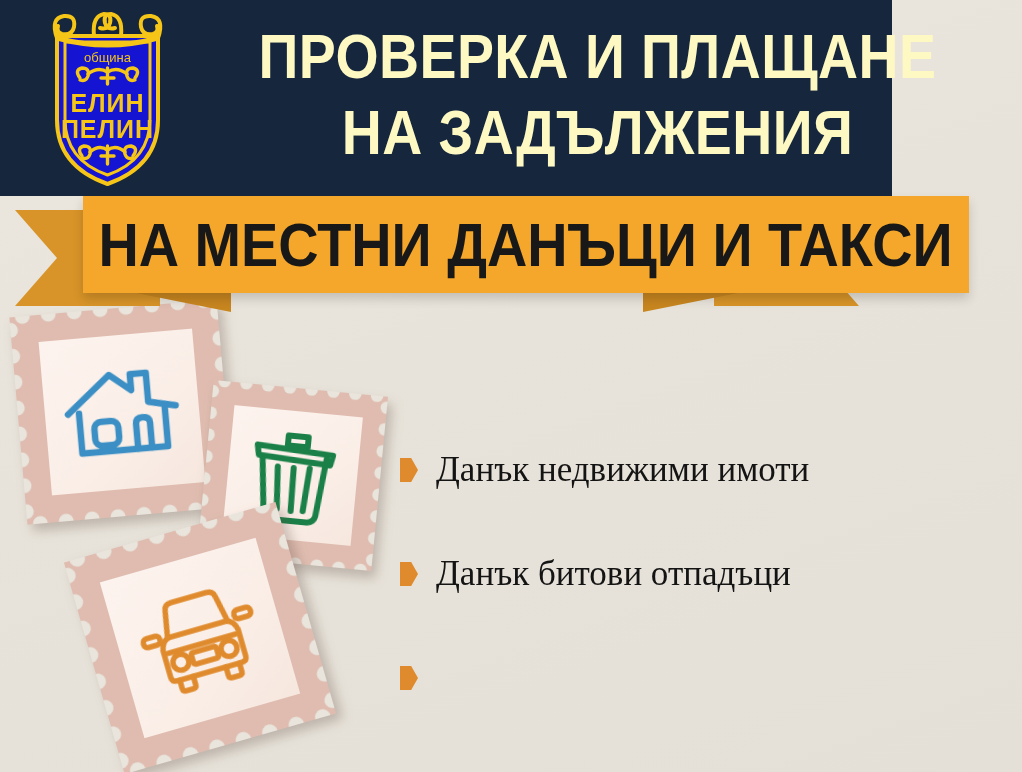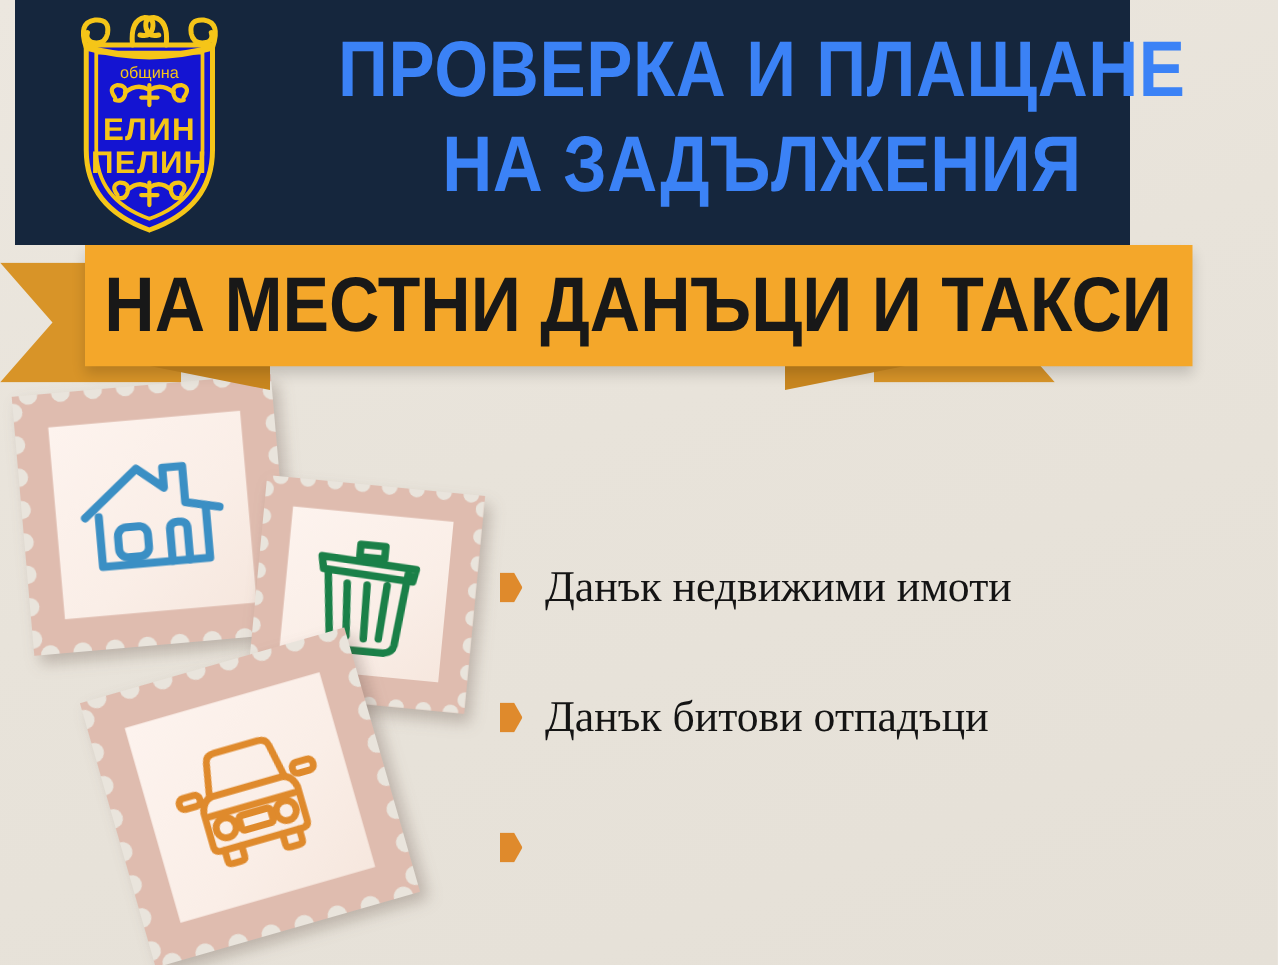--- a/index.html
+++ b/index.html
@@ -19,21 +19,21 @@
     position: relative;
     width: 1022px;
     height: 772px;
     background: linear-gradient(160deg, #ece7df 0%, #e8e3da 45%, #e5e0d7 100%);
     overflow: hidden;
   }
 
   
   .header {
     position: absolute;
-    left: 12px; top: 0;
+    left: 0; top: 0;
     width: 892px;
     height: 196px;
     background: #15263d;
     z-index: 5;
   }
 
   .crest {
     position: absolute;
     left: 30px;
     top: 8px;
@@ -41,37 +41,37 @@
     height: 182px;
   }
   .crest svg { display: block; width: 100%; height: 100%; }
 
   .title-block {
     position: absolute;
     left: 190px;
     top: 18px;
     width: 815px;
     text-align: center;
-    color: #3b82f6;
+    color: #fef9c3;
   }
   .title-line {
     font-family: "Liberation Sans", sans-serif;
     font-weight: 700;
     font-size: 63px;
     line-height: 76px;
     letter-spacing: 0.5px;
     transform: scaleX(0.88);
     transform-origin: center center;
     white-space: nowrap;
   }
 
   
   .ribbon-wrap {
     position: absolute;
-    left: 0;
+    left: 15px;
     top: 196px;
     width: 844px;
     height: 120px;
     z-index: 4;
   }
   .ribbon-tail {
     position: absolute;
     top: 14px;
     width: 145px;
     height: 96px;

